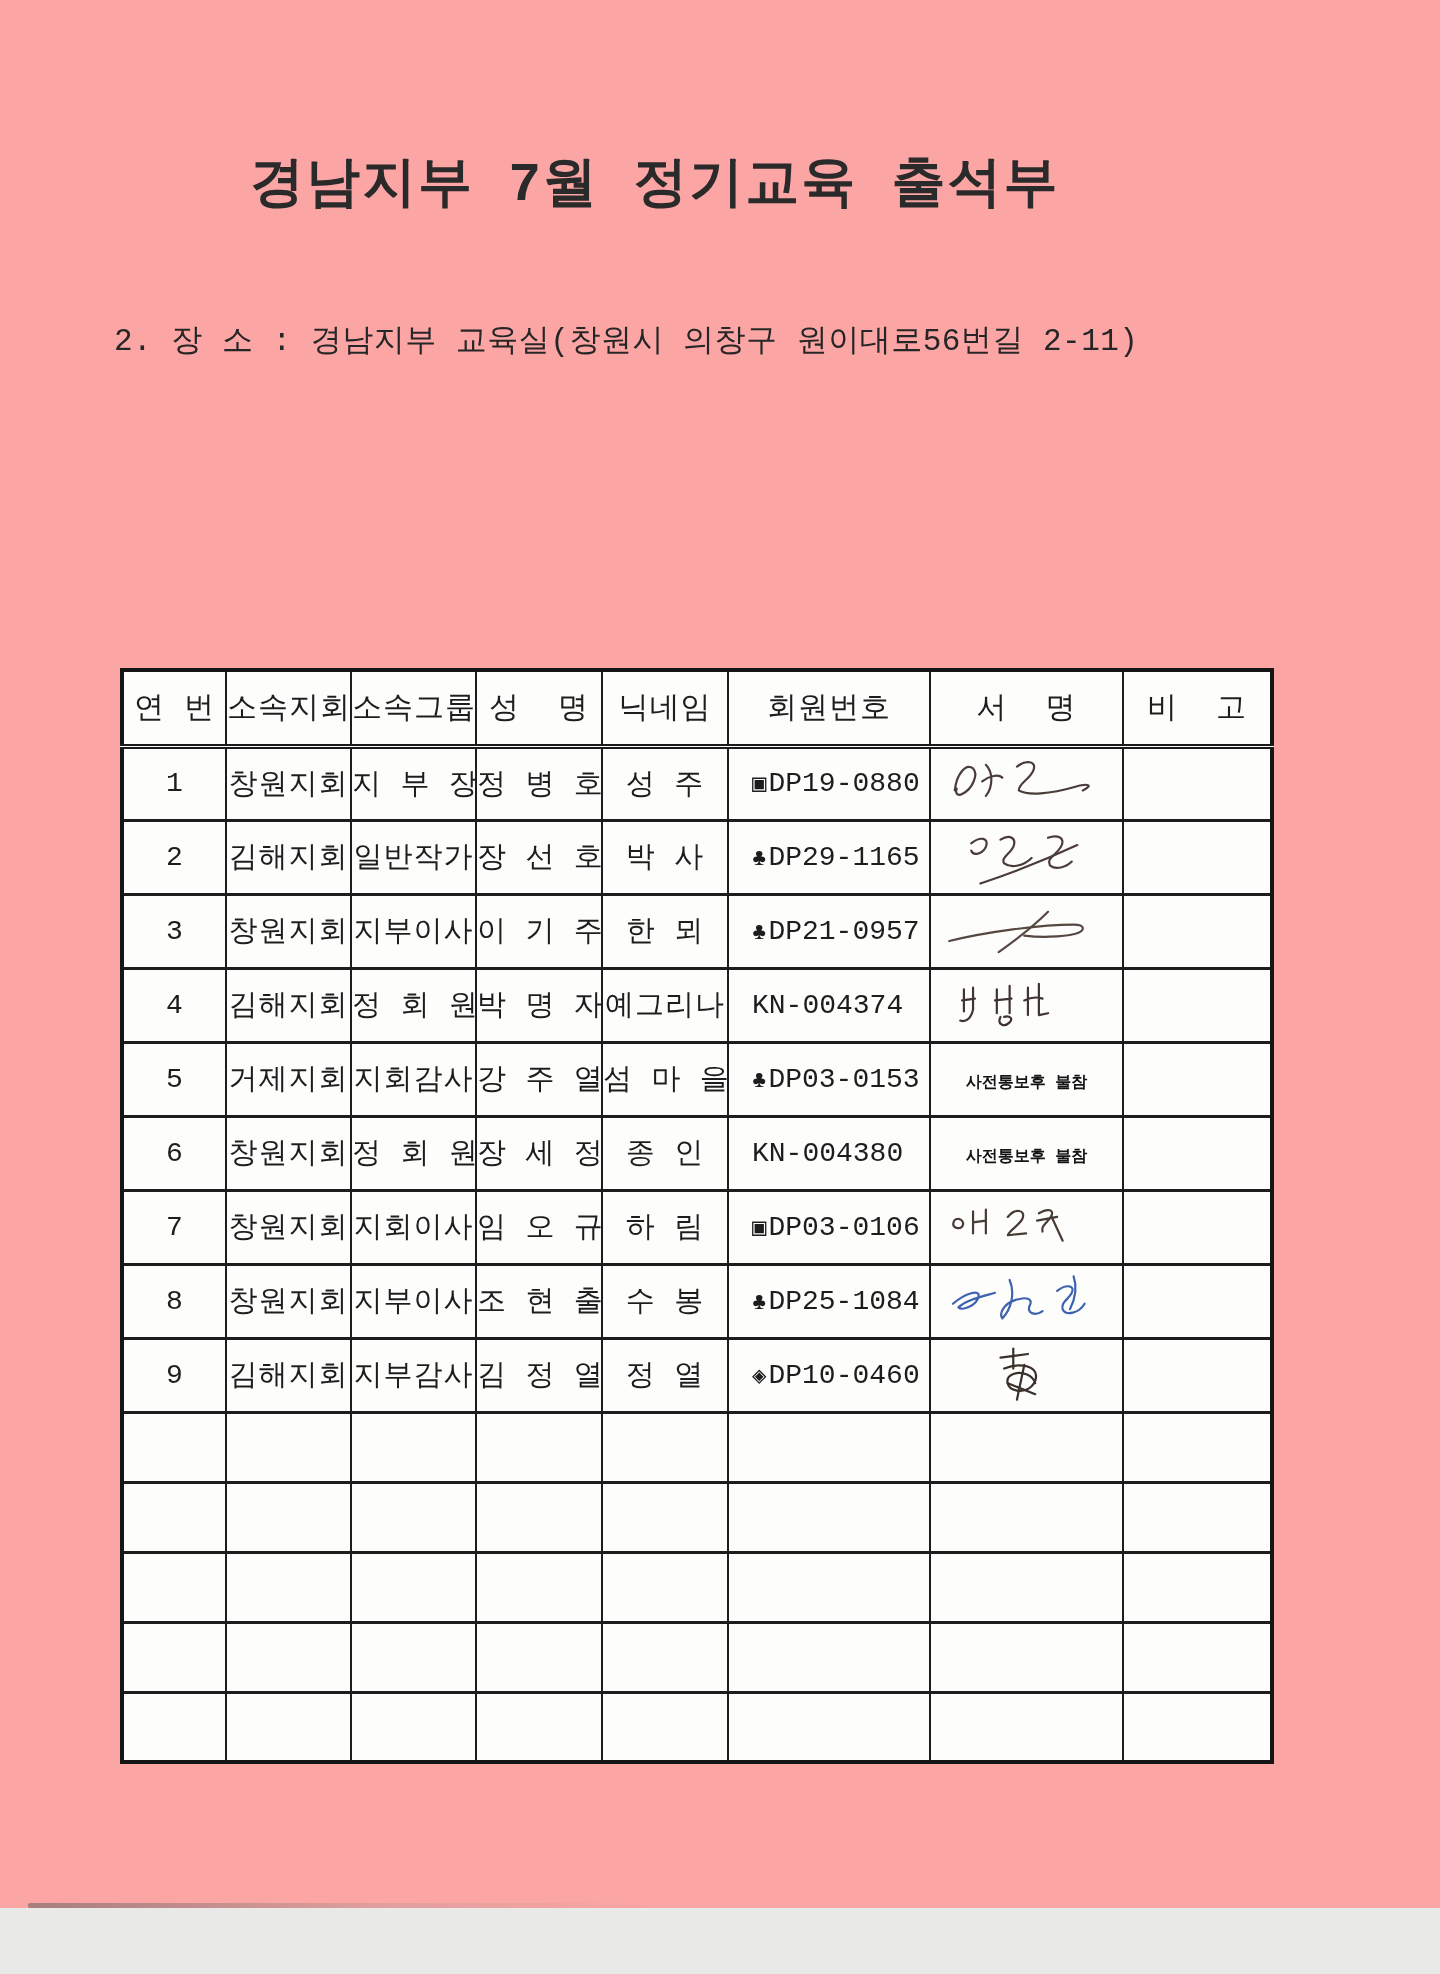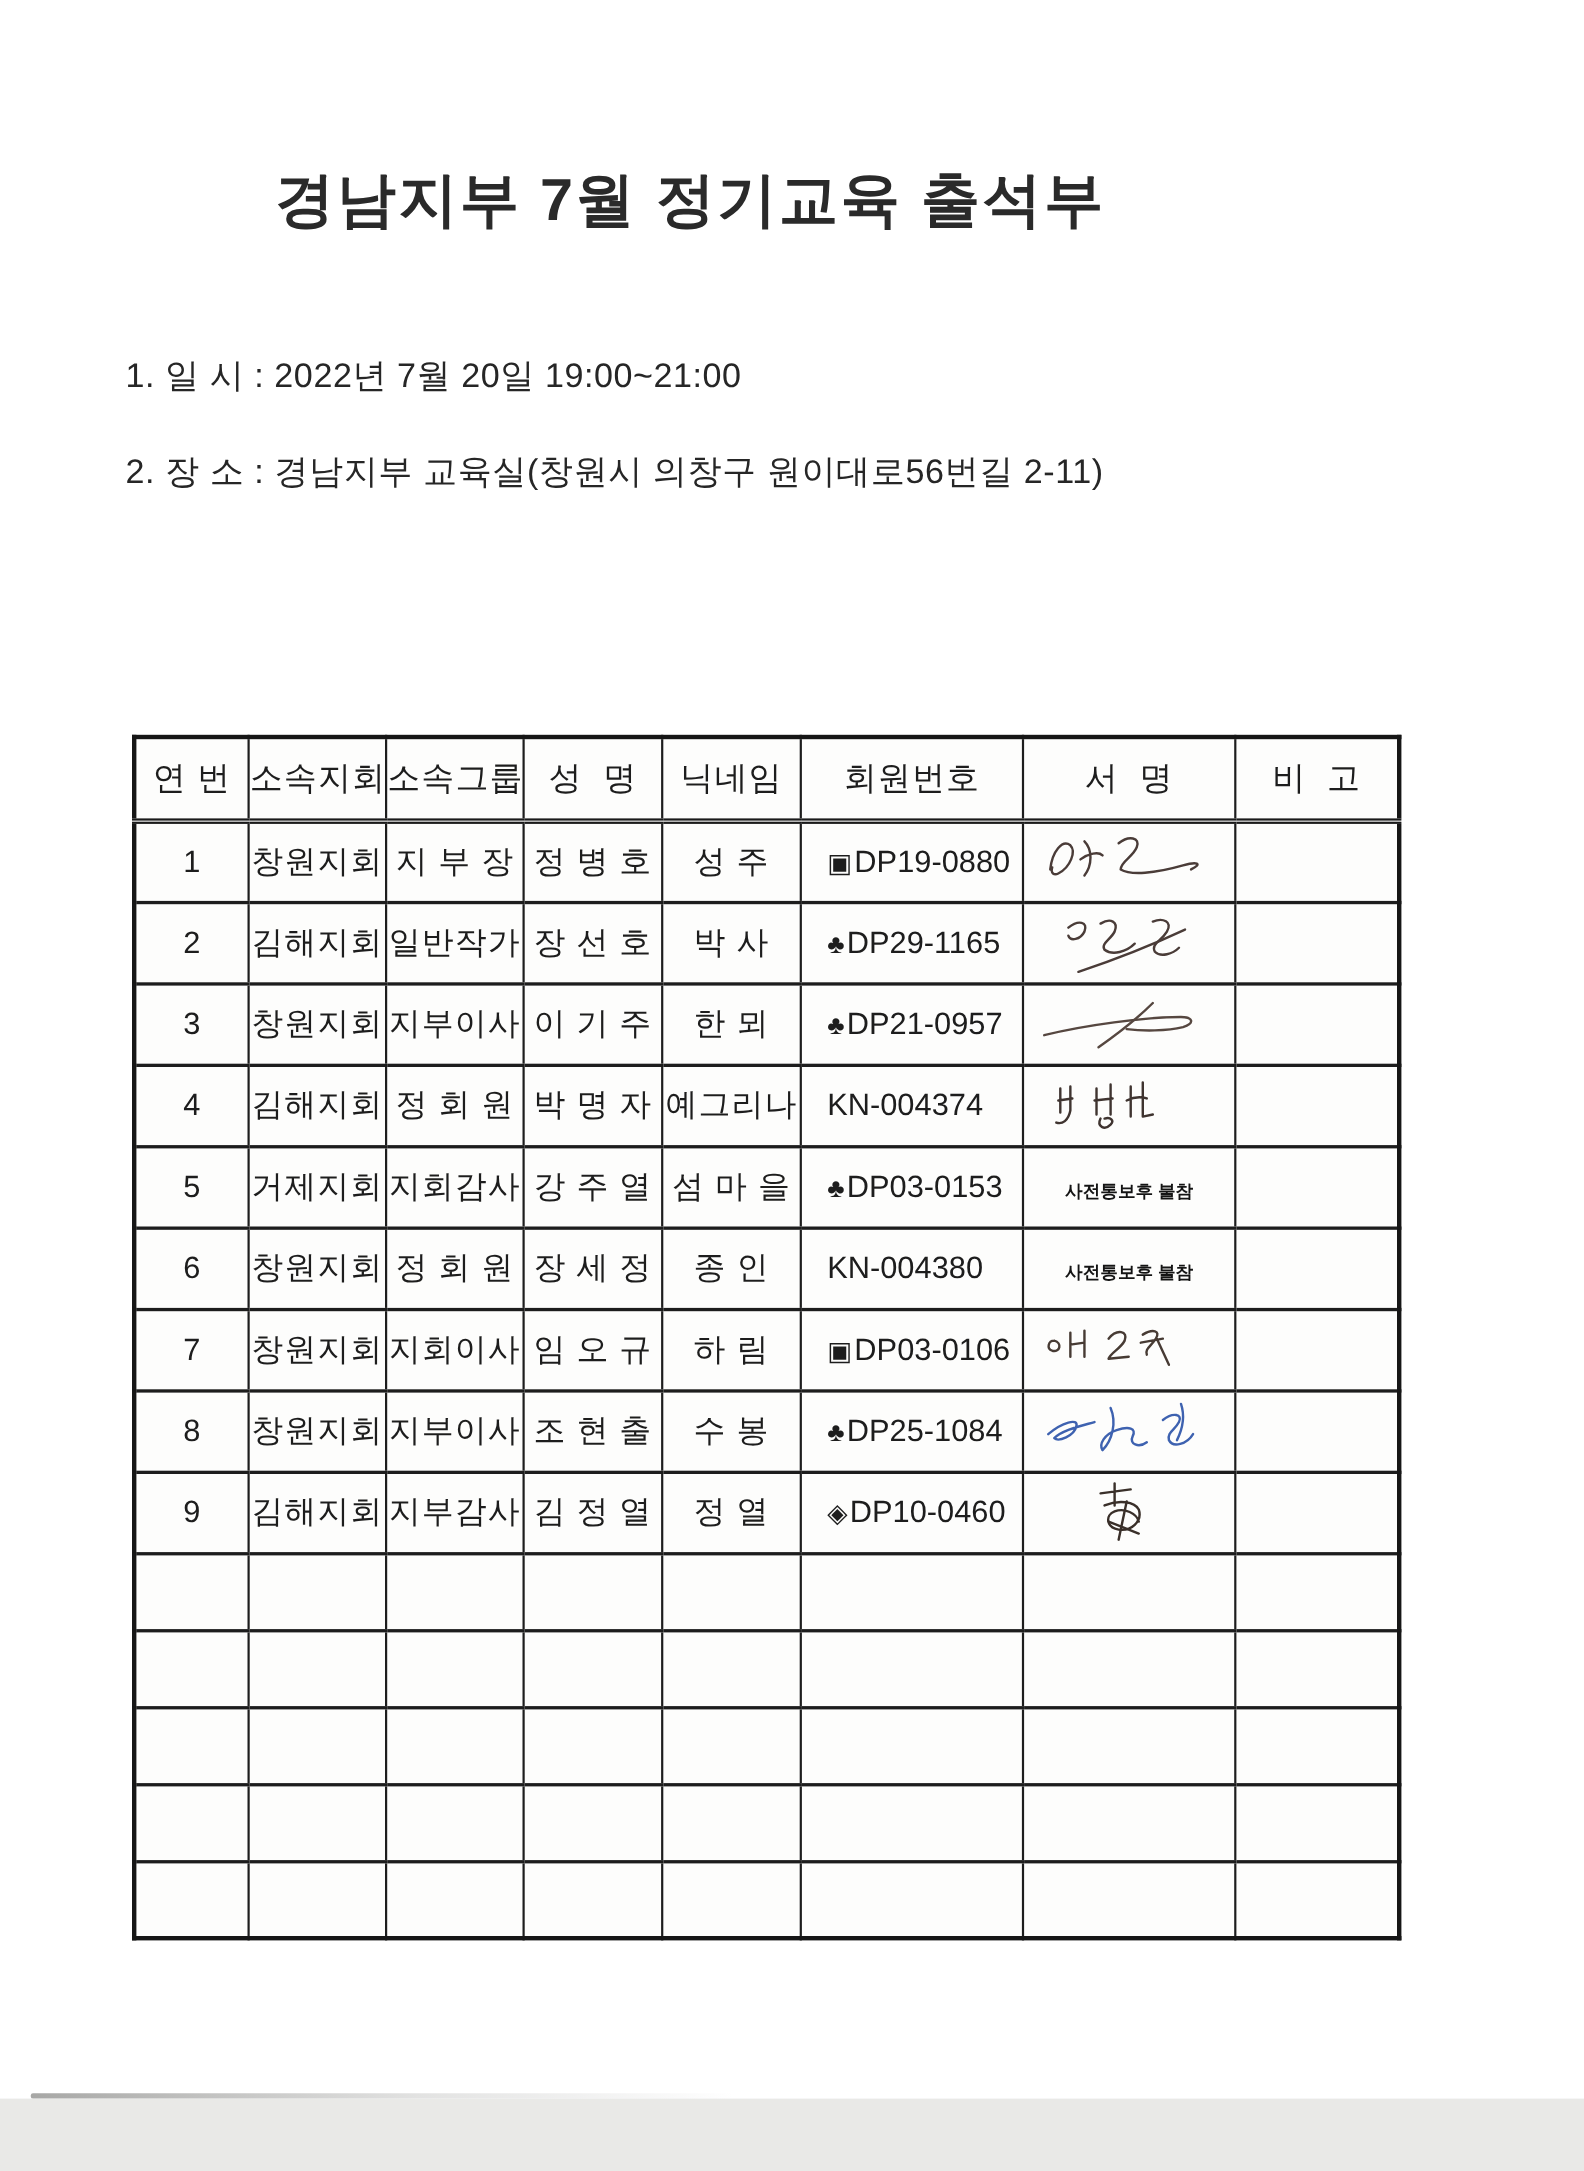--- a/index.html
+++ b/index.html
@@ -1,20 +1,20 @@
 <!DOCTYPE html>
 <html><head>
 <meta charset="utf-8">
 <style>
   * { box-sizing: border-box; }
   html, body { margin: 0; padding: 0; background: #e9e9e7; }
   .page {
     position: relative; width: 1440px; height: 1908px;
-    background: #ffffff; overflow: hidden;
-    font-family: Liberation Sans, sans-serif;
+    background: #fca5a5; overflow: hidden;
+    font-family: Liberation Mono, monospace;
     color: #222;
   }
   .title {
     position: absolute; top: 146px; left: 250px; margin: 0;
     font-size: 54px; font-weight: 700; letter-spacing: 2px; color: #2a2a2a;
     white-space: pre;
   }
   .meta { position: absolute; top: 326px; left: 114px; margin: 0; padding: 0; list-style: none; }
   .meta li {
     font-size: 31px; line-height: 31px; height: 31px; margin-bottom: 56px;
@@ -46,21 +46,20 @@
   }
 </style>
 </head>
 <body>
 
 <div class="page">
 
   <h1 class="title">경남지부 7월 정기교육 출석부</h1>
 
   <ul class="meta">
-    <li>1. 일 시 : 2022년 7월 20일 19:00~21:00</li>
     <li>2. 장 소 : 경남지부 교육실(창원시 의창구 원이대로56번길 2-11)</li>
   </ul>
 
   <table class="att">
     <colgroup>
       <col style="width:104px">
         <col style="width:125px">
         <col style="width:125px">
         <col style="width:126px">
       <col style="width:126px">

